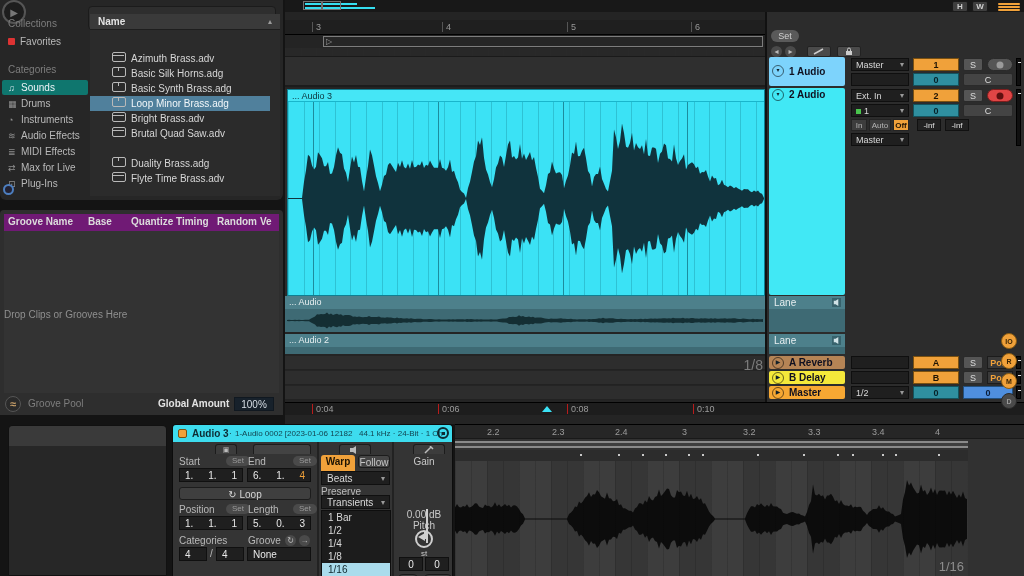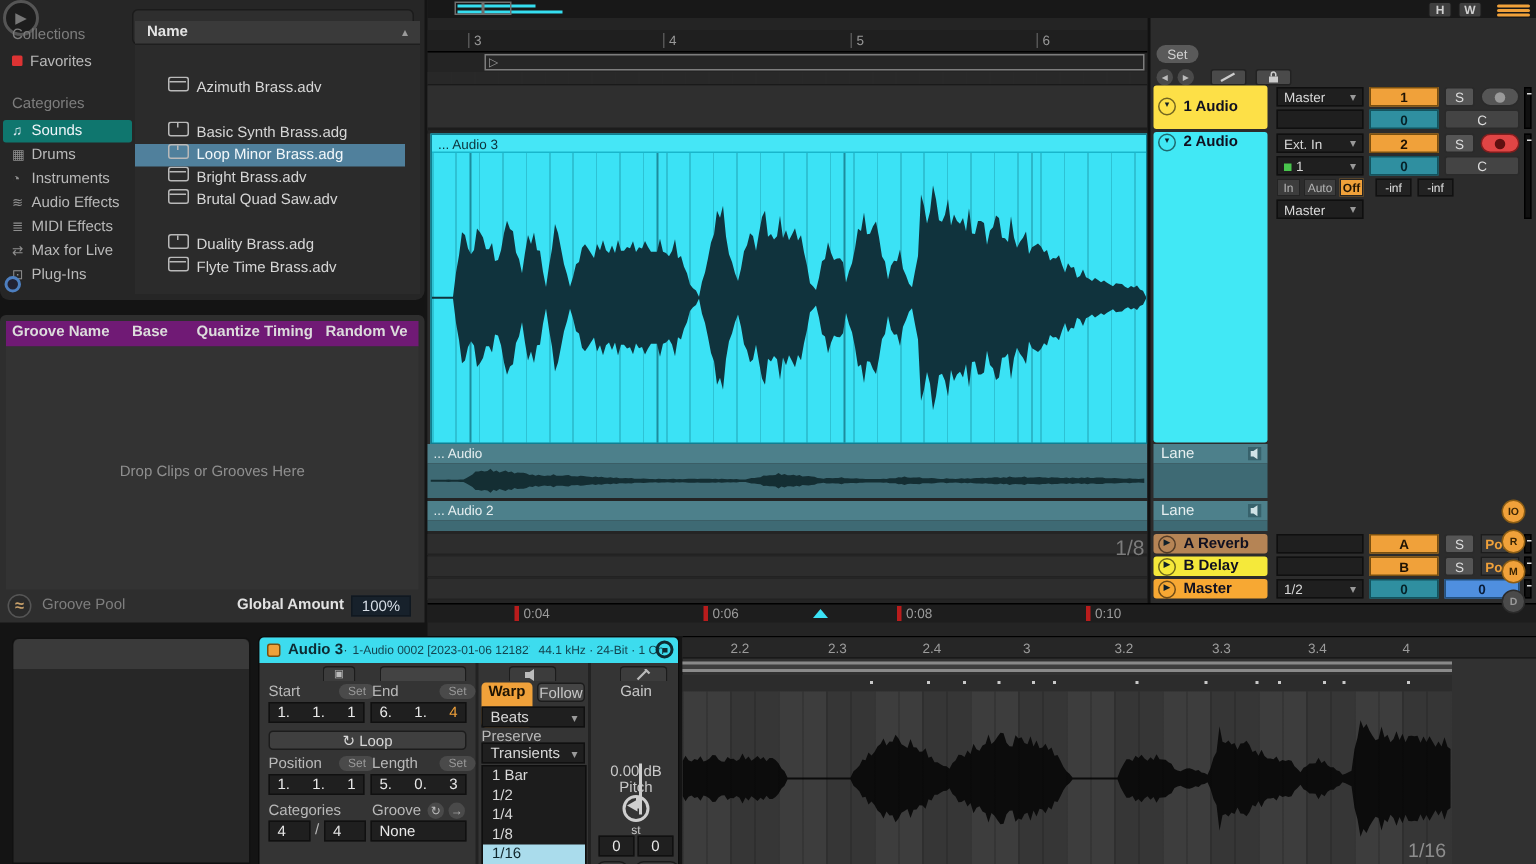--- a/index.html
+++ b/index.html
@@ -30,21 +30,21 @@
   .ficon{display:inline-block;width:12px;height:8px;border:1px solid #b9b9b9;border-radius:2px;
          margin-right:5px;position:relative;top:0px;}
   .ficon.adg::before{content:"";position:absolute;left:5px;top:0;width:1px;height:3px;background:#b9b9b9;}
   .ficon.adv::before{content:"";position:absolute;left:0;top:2px;width:11px;height:1px;background:#b9b9b9;}
   .usercirc{left:3px;top:184px;width:11px;height:11px;border-radius:50%;border:2px solid #4d7fc0;background:#223;}
   
   .groove{left:0;top:210px;width:283px;height:205px;background:#2e2e2e;border-radius:4px 4px 0 0;}
   .gr-head{left:4px;top:4px;width:275px;height:17px;background:#701a75;color:#dcdcdc;font-weight:bold;}
   .gr-head span{position:absolute;top:2px;}
   .gr-body{left:4px;top:21px;width:275px;height:162px;background:#333;}
-  .gr-empty{width:100%;text-align:center;position:absolute;top:78px;color:#8f8f8f;}
+  .gr-empty{width:100%;position:absolute;top:78px;color:#8f8f8f;}
   .gwavec{left:5px;top:186px;width:16px;height:16px;border-radius:50%;background:#2a2a2a;border:1px solid #555;
           color:#c8a06a;text-align:center;line-height:15px;font-size:11px;font-weight:bold;}
   .gamt{left:234px;top:187px;width:40px;height:14px;background:#17212b;color:#d7dee6;text-align:center;
         line-height:14px;border:1px solid #101820;}
   
   .blank{left:8px;top:425px;width:159px;height:151px;background:#272727;border:1px solid #111;border-radius:4px 4px 0 0;}
   .blank-top{left:0;top:0;width:100%;height:20px;background:#3a3a3a;border-radius:4px 4px 0 0;}
   
   .clipview{left:172px;top:424px;width:281px;height:152px;background:#343434;border:1px solid #0c0c0c;border-bottom:none;border-radius:4px 4px 0 0;}
   .cv-head{left:0;top:0;width:100%;height:17px;background:#3ddcee;border-radius:3px 3px 0 0;color:#0d2b33;line-height:17px;}
@@ -108,21 +108,21 @@
              color:#0c333c;line-height:12px;padding-left:4px;font-size:9px;}
   .clipwave{left:0;top:12px;width:476px;height:193px;
      background-image:repeating-linear-gradient(90deg,rgba(0,80,95,.22) 0 1px,transparent 1px 15.6px),
                       repeating-linear-gradient(90deg,rgba(0,55,70,.5) 0 1px,transparent 1px 124.8px);
      background-position:0 0,25px 0;}
   .lanestrip{left:0;width:480px;background:#4d808b;color:#e6eef0;}
   .lanebody{left:0;width:480px;background:#3e6a74;}
   .retrow{left:0;width:480px;height:14px;background:#2d2d2d;border-bottom:1px solid #222;}
   .gridlabel{left:420px;top:357px;width:58px;text-align:right;color:#7c7c7c;font-size:14px;}
   .truler{left:0;top:402px;width:739px;height:13px;background:#1d1d1d;border-top:1px solid #000;color:#9c9c9c;}
-  .truler span{position:absolute;top:1px;font-size:9px;border-left:3px solid #b91c1c;padding-left:3px;margin-left:31px;}
+  .truler span{position:absolute;top:1px;font-size:9px;border-left:1px solid #b91c1c;padding-left:3px;}
   .tri-down{width:0;height:0;border-left:5px solid transparent;border-right:5px solid transparent;border-top:6px solid #3be2f5;}
   .tri-up{width:0;height:0;border-left:5px solid transparent;border-right:5px solid transparent;border-bottom:6px solid #3be2f5;}
   
   .hdrzone{left:480px;top:12px;width:259px;height:390px;background:#2c2c2c;border-left:2px solid #111;}
   .setbtn{left:4px;top:18px;width:28px;height:12px;background:#5a5a5a;border-radius:6px;color:#d0d0d0;
           text-align:center;line-height:12px;font-size:9px;}
   .navcirc{width:11px;height:11px;border-radius:50%;background:#4a4a4a;color:#bbb;text-align:center;line-height:11px;font-size:8px;}
   .toolbtn{width:24px;height:11px;background:#4a4a4a;border:1px solid #222;border-radius:2px;}
   .thead{left:2px;width:76px;border-radius:2px;color:#101020;font-weight:bold;padding-left:20px;line-height:14px;}
   .disc{position:absolute;left:3px;top:1px;width:10px;height:10px;border:1px solid rgba(0,0,0,.55);border-radius:50%;
@@ -174,20 +174,21 @@
     <div class="abs sideitem ellip" style="top:176px;">
       <span class="ico">⊡</span><span>Plug-Ins</span></div>
     <div class="abs usercirc"></div>
 
     <div class="abs filelist">
       <div class="abs fl-head">
         <span>Name</span>
         <span class="fl-sort">▴</span>
       </div>
       <div class="abs frow ellip" style="top:37px;"><span class="ficon adv"></span><span>Azimuth Brass.adv</span></div>
+      <div class="abs frow ellip" style="top:52px;"><span class="ficon adg"></span><span>Basic Silk Horns.adg</span></div>
       <div class="abs frow ellip" style="top:67px;"><span class="ficon adg"></span><span>Basic Synth Brass.adg</span></div>
       <div class="abs frow sel ellip" style="top:82px;"><span class="ficon adg"></span><span>Loop Minor Brass.adg</span></div>
       <div class="abs frow ellip" style="top:97px;"><span class="ficon adv"></span><span>Bright Brass.adv</span></div>
       <div class="abs frow ellip" style="top:112px;"><span class="ficon adv"></span><span>Brutal Quad Saw.adv</span></div>
       <div class="abs frow ellip" style="top:157px;height:14px;"><span class="ficon adv"></span><span>Flyte Time Brass.adv</span></div>
       <div class="abs frow ellip" style="top:142px;"><span class="ficon adg"></span><span>Duality Brass.adg</span></div>
     </div>
   </div>
 
   <div class="abs groove">
@@ -427,21 +428,21 @@
             <path d="M6 7 L15 2" stroke="#ccc" stroke-width="1.5"></path>
           </svg>
         </div>
       <div class="abs toolbtn" style="left:70px;top:34px;">
         <svg width="22" height="9" viewBox="0 0 22 9">
             <rect x="8" y="4" width="6" height="4" fill="#ccc"></rect>
             <path d="M9.5 4 V2.5 a1.5 1.5 0 0 1 3 0 V4" stroke="#ccc" fill="none"></path>
           </svg>
         </div>
 
-      <div class="abs thead" style="top:45px;height:29px;background:#fde047;line-height:29px;">
+      <div class="abs thead" style="top:45px;height:29px;background:#7dd3fc;line-height:29px;">
         <span class="disc" style="top:8px;">▾</span>
         <span>1 Audio</span></div>
       <div class="abs mixcol" style="left:84px;top:46px;width:58px;height:13px;">
         <span>Master</span><span class="ar" style="position:absolute;right:4px;color:#999;font-size:8px;">▾</span></div>
       <div class="abs mixcol" style="left:84px;top:61px;width:58px;height:13px;"></div>
       <div class="abs obtn" style="left:146px;top:46px;width:46px;height:13px;">1</div>
       <div class="abs tealbtn" style="left:146px;top:61px;width:46px;height:13px;">0</div>
       <div class="abs sbtn" style="left:196px;top:46px;width:20px;height:13px;">S</div>
       <div class="abs sbtn recpill" style="left:220px;top:46px;width:26px;height:13px;">
         <span class="recdot" style="background:#9a9a9a;"></span>

